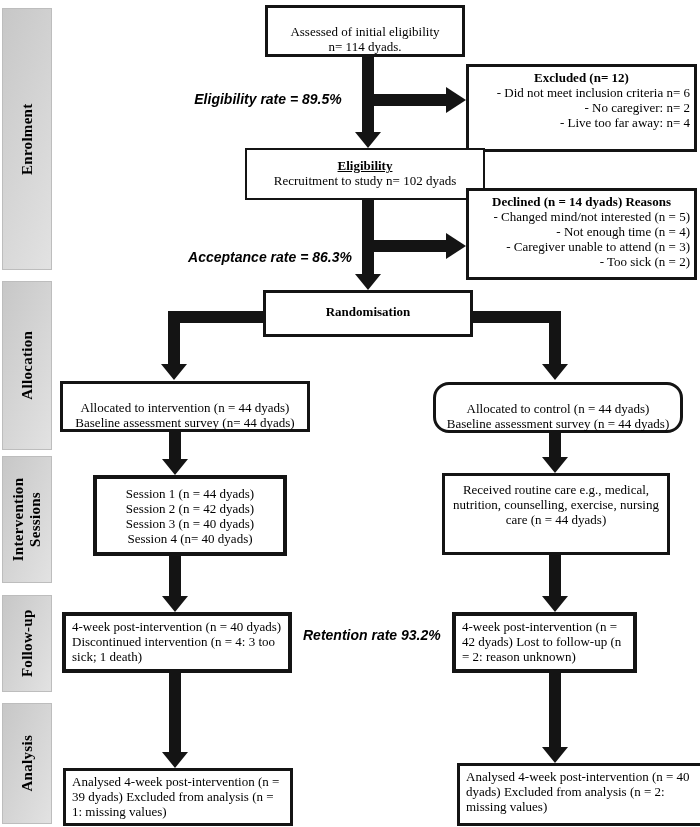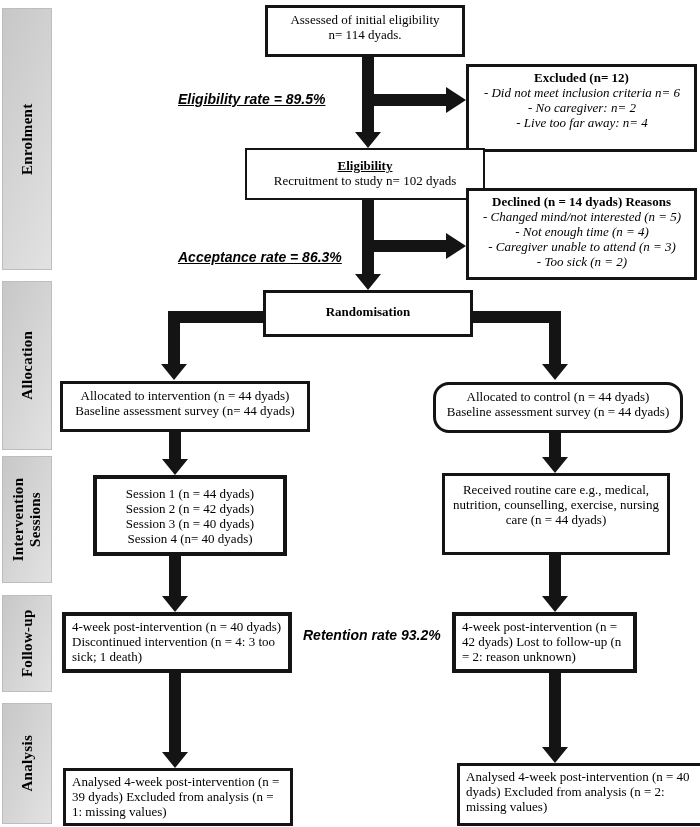--- a/index.html
+++ b/index.html
@@ -25,37 +25,37 @@
   .box{
     position:absolute; background:#fff; border:3px solid #141414;
     box-sizing:border-box; font-size:13px; line-height:1.16;
   }
   .box.thin{ border-width:2px; }
   .box.thick{ border-width:4px; }
   .center{ text-align:center; }
   .bold{ font-weight:bold; }
   .underline{ text-decoration:underline; }
   .pad{ padding:3px 6px; }
-  .pad-t{ padding-top:4px; }
-  .list{ text-align:center; padding:0 4px 0 5px;font-style:italic; }
+  .pad-t{ padding-top:16px; }
+  .list{ text-align:right; padding:0 4px 0 5px; }
   
   .vbar{ position:absolute; width:12px; background:#141414; }
   .hbar{ position:absolute; height:12px; background:#141414; }
   .arr-down{ position:absolute; width:0; height:0;
     border-left:13px solid transparent; border-right:13px solid transparent;
     border-top:16px solid #141414; }
   .arr-right{ position:absolute; width:0; height:0;
     border-top:13px solid transparent; border-bottom:13px solid transparent;
     border-left:20px solid #141414; }
   
   .rate{
     position:absolute; font-family:"Liberation Sans", sans-serif;
     font-weight:bold; font-style:italic; font-size:14px; white-space:nowrap;
   }
-  .rate.right{ text-align:left;text-decoration:underline; }
+  .rate.right{ text-align:center; }
 </style>
 </head>
 <body>
 
 <div id="diagram">
 
   <div class="side-box" style="top:8px;height:262px;">
     <span class="rot">Enrolment</span>
   </div>
   <div class="side-box" style="top:281px;height:169px;">

